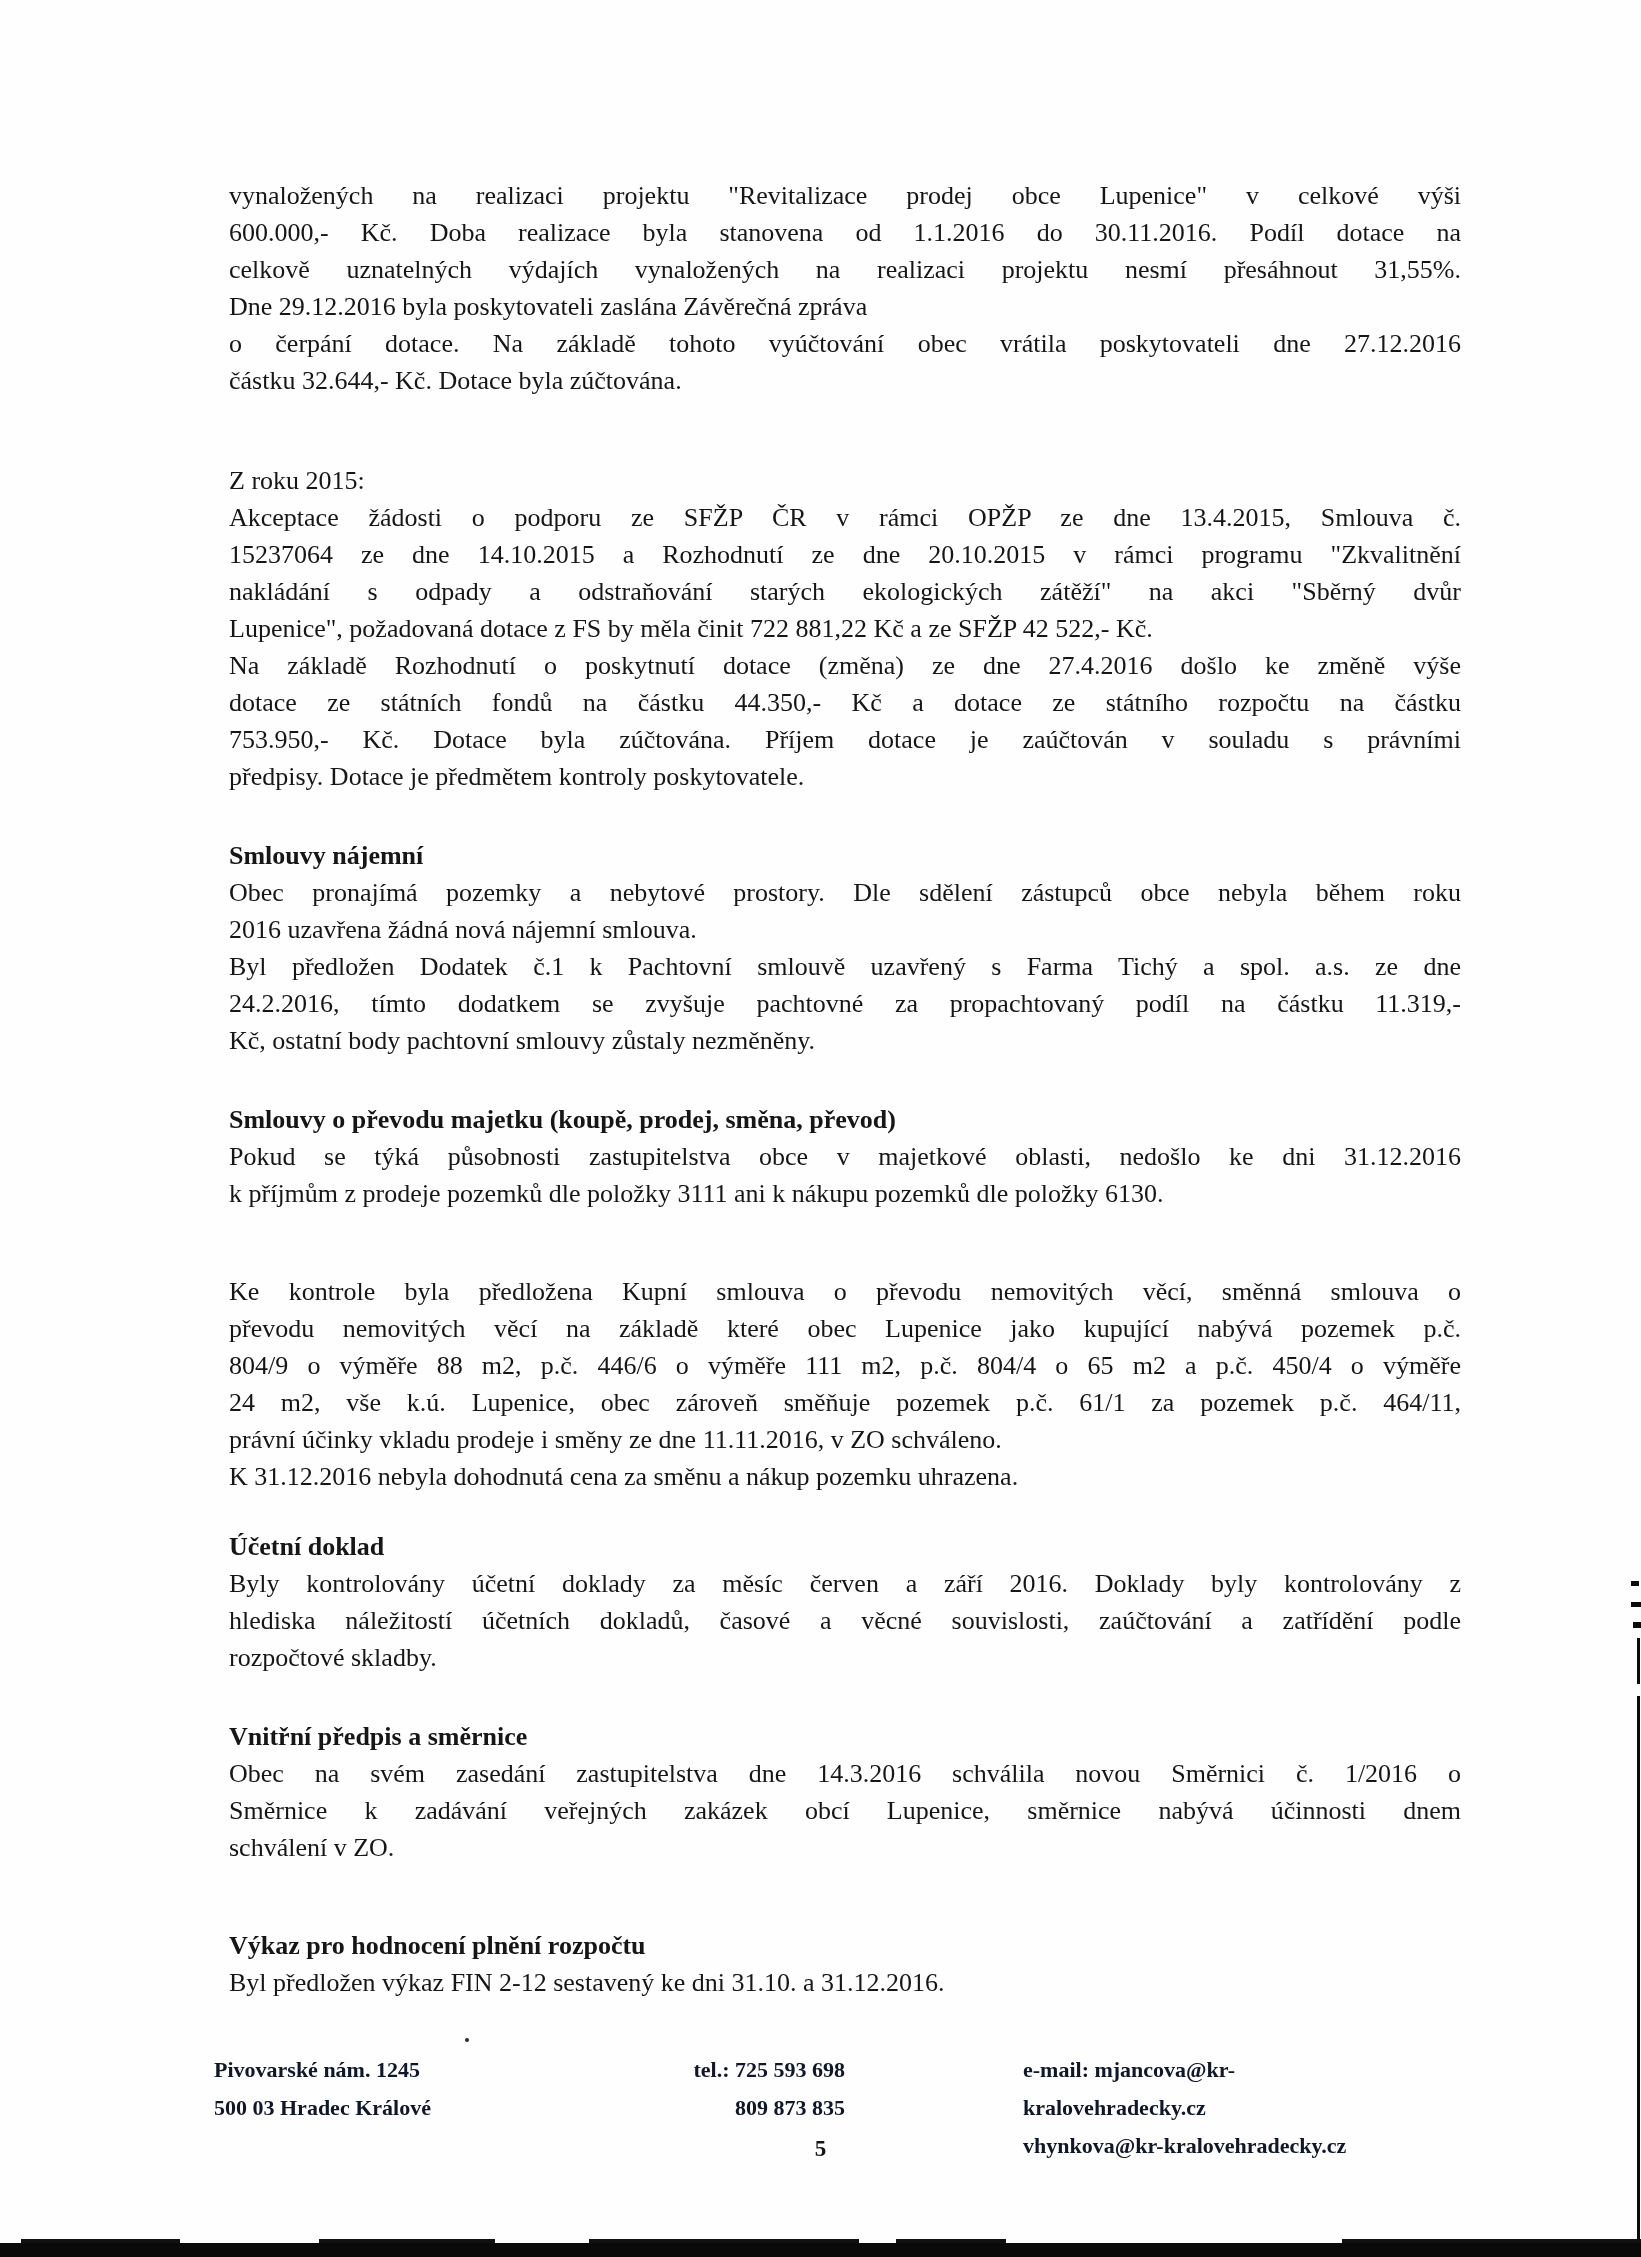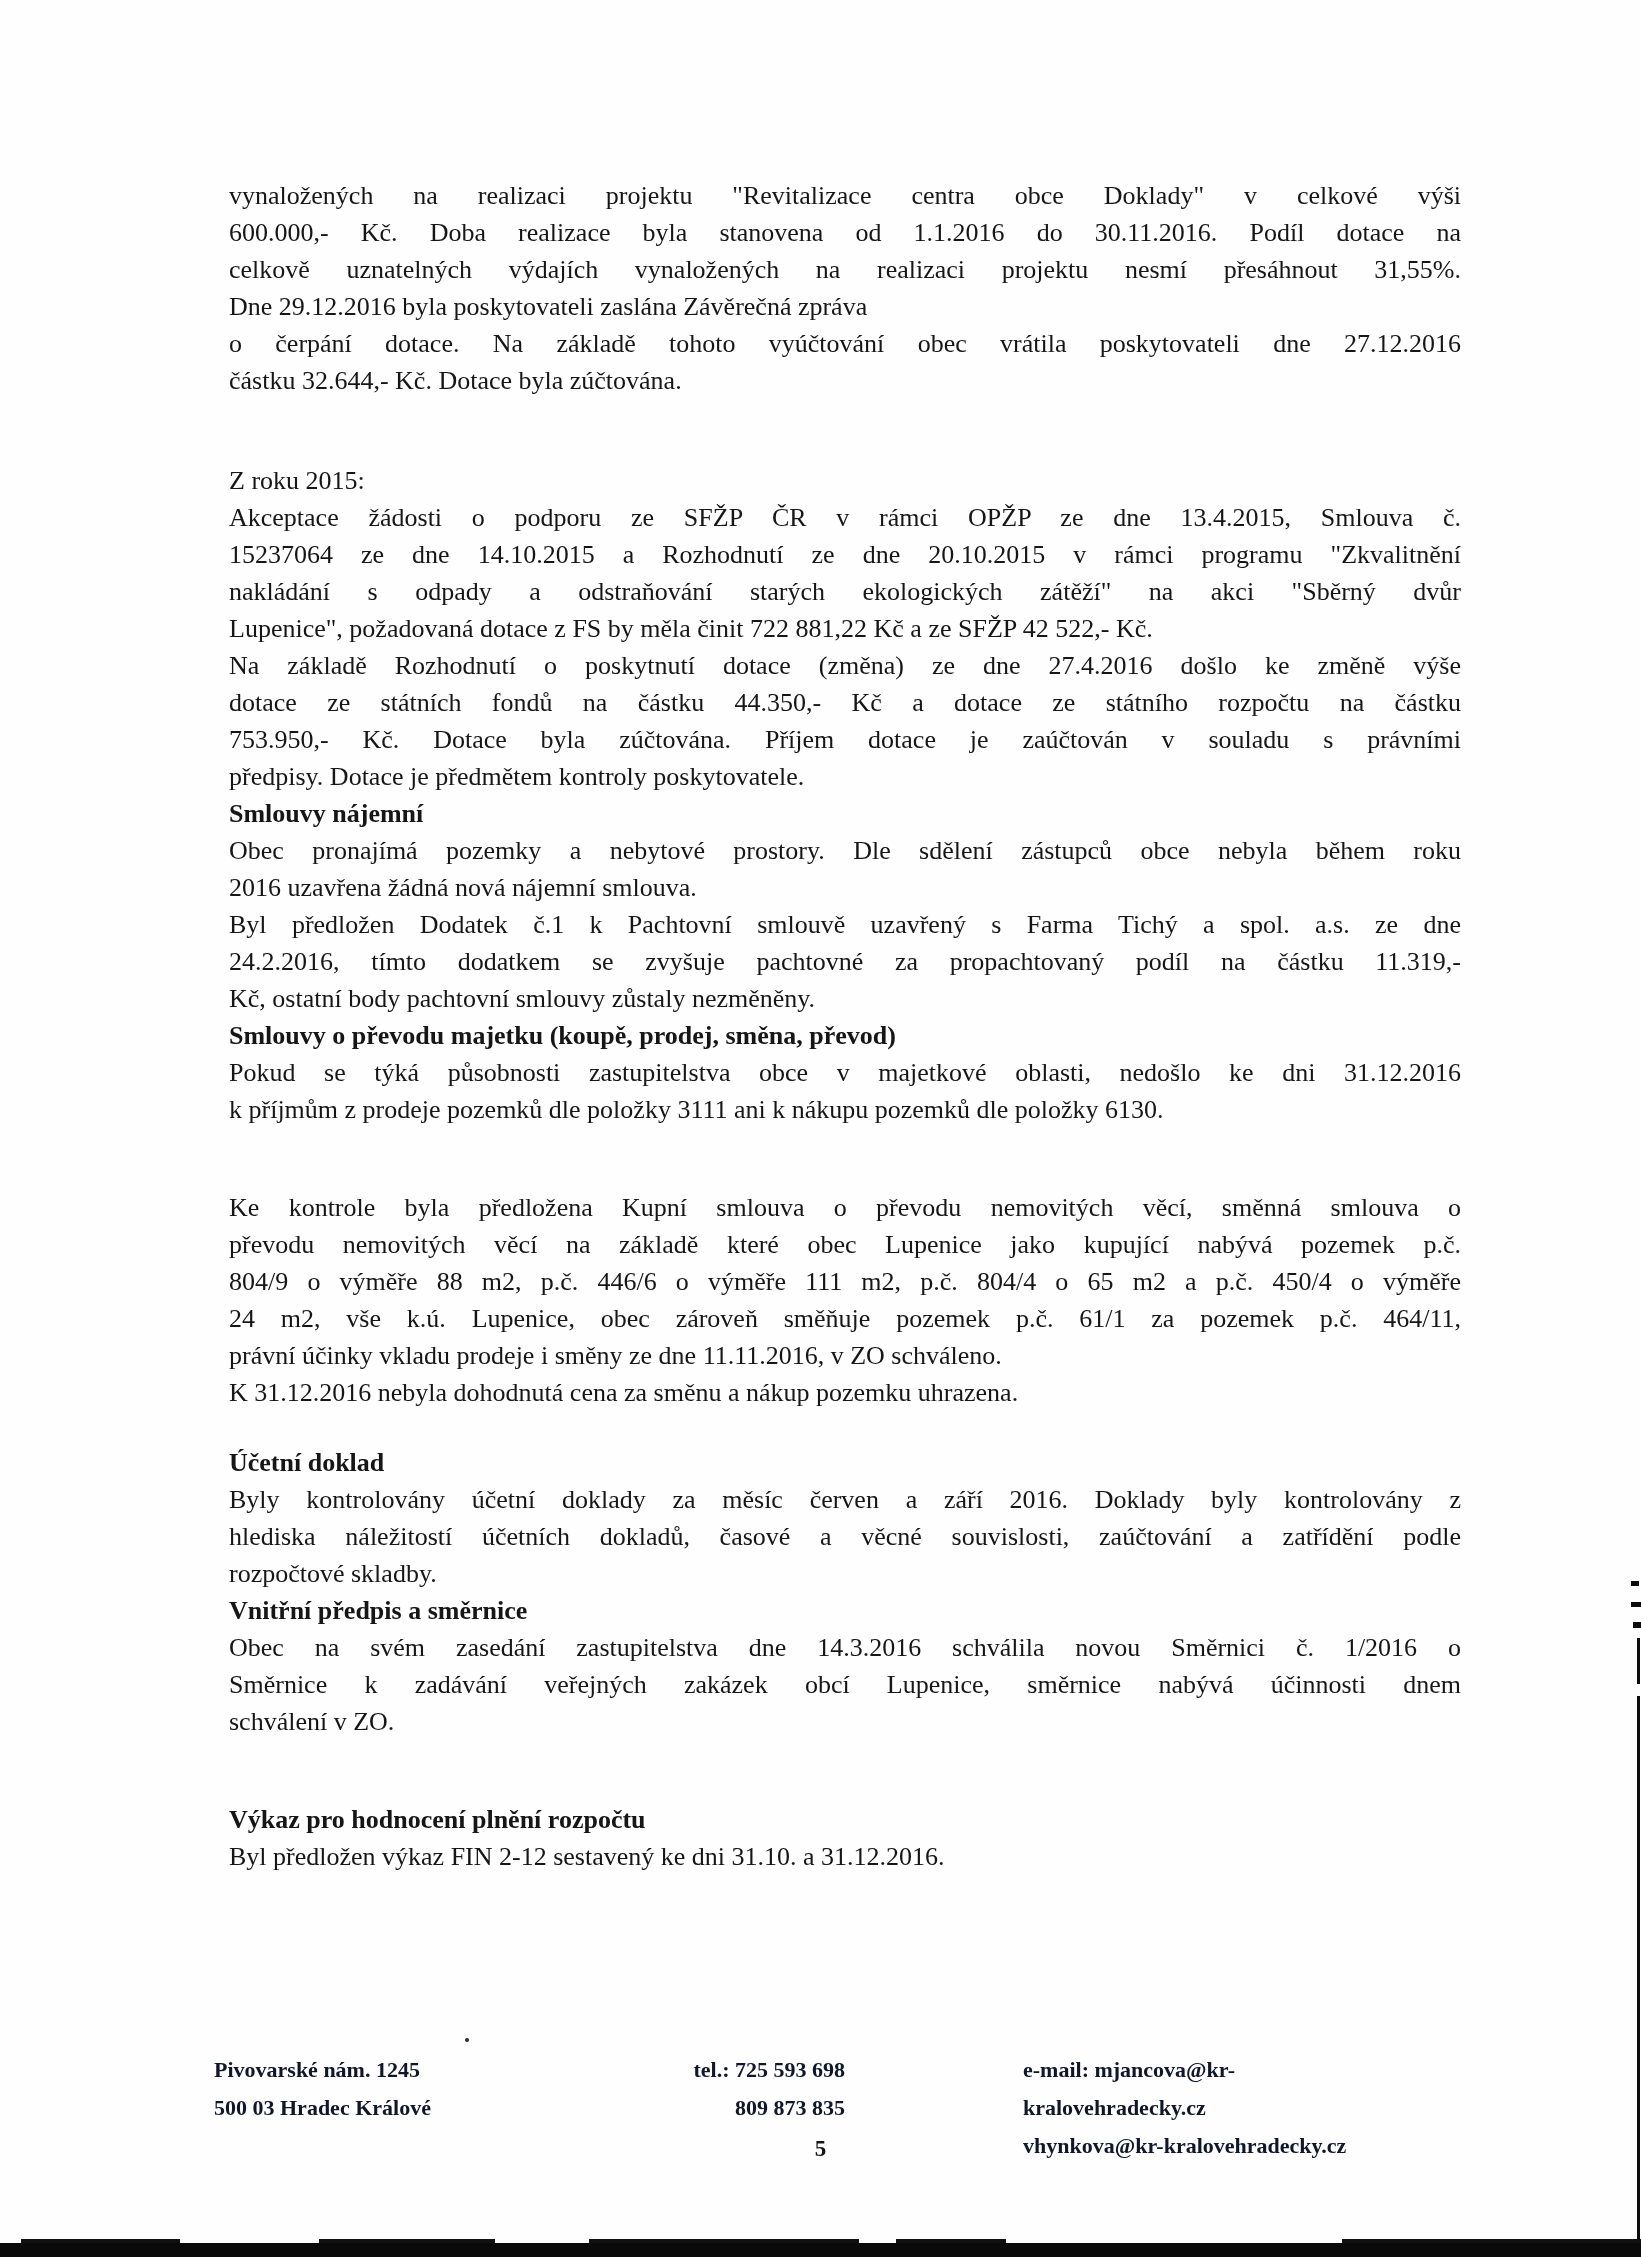--- a/index.html
+++ b/index.html
@@ -22,21 +22,21 @@
   .block.h { font-weight: 700; }
   .line {
     text-align: justify;
     text-align-last: justify;
     text-justify: inter-word;
     white-space: normal;
   }
   .line.last { text-align-last: left; }
   .block.h .line { text-align-last: left; }
   .gap-a { margin-top: 63px; }
-  .gap-b { }
+  .gap-b { margin-top: 42px; }
   .gap-c { margin-top: 61px; }
   .gap-d { margin-top: 33px; }
 
   .footer-col { position: absolute; font-size: 22px; line-height: 38px; font-weight: 700; color: #0f172a; }
   .footer-address { left: 214px; top: 2051px; text-align: left; }
   .footer-phone   { left: 618px; top: 2051px; width: 227px; text-align: right; }
   .footer-email   { left: 1023px; top: 2051px; width: 393px; text-align: left; }
   .page-number {
     position: absolute; left: 0; right: 0; top: 2136px;
     text-align: center; font-size: 23px; font-weight: 700; color: #141414;
@@ -47,21 +47,21 @@
   .band-seg { position: absolute; height: 3.9px; background: #111; bottom: 14.5px; }
   .dot { position: absolute; width: 3.9px; height: 3.9px; background: #2a2a2a; border-radius: 50%; }
 </style>
 </head>
 <body>
 
 <div class="page">
 
   <div class="doc-body">
     <div class="block p">
-        <div class="line">vynaložených na realizaci projektu "Revitalizace centra obce Doklady" v celkové výši</div>
+        <div class="line">vynaložených na realizaci projektu "Revitalizace prodej obce Lupenice" v celkové výši</div>
         <div class="line">600.000,- Kč. Doba realizace byla stanovena od 1.1.2016 do 30.11.2016. Podíl dotace na</div>
         <div class="line">celkově uznatelných výdajích vynaložených na realizaci projektu nesmí přesáhnout 31,55%.</div>
         <div class="line last">Dne 29.12.2016 byla poskytovateli zaslána Závěrečná zpráva</div>
       </div>
     <div class="block p">
         <div class="line">o čerpání dotace. Na základě tohoto vyúčtování obec vrátila poskytovateli dne 27.12.2016</div>
         <div class="line last">částku 32.644,- Kč. Dotace byla zúčtována.</div>
       </div>
     <div class="block p gap-a">
         <div class="line last">Z roku 2015:</div>

